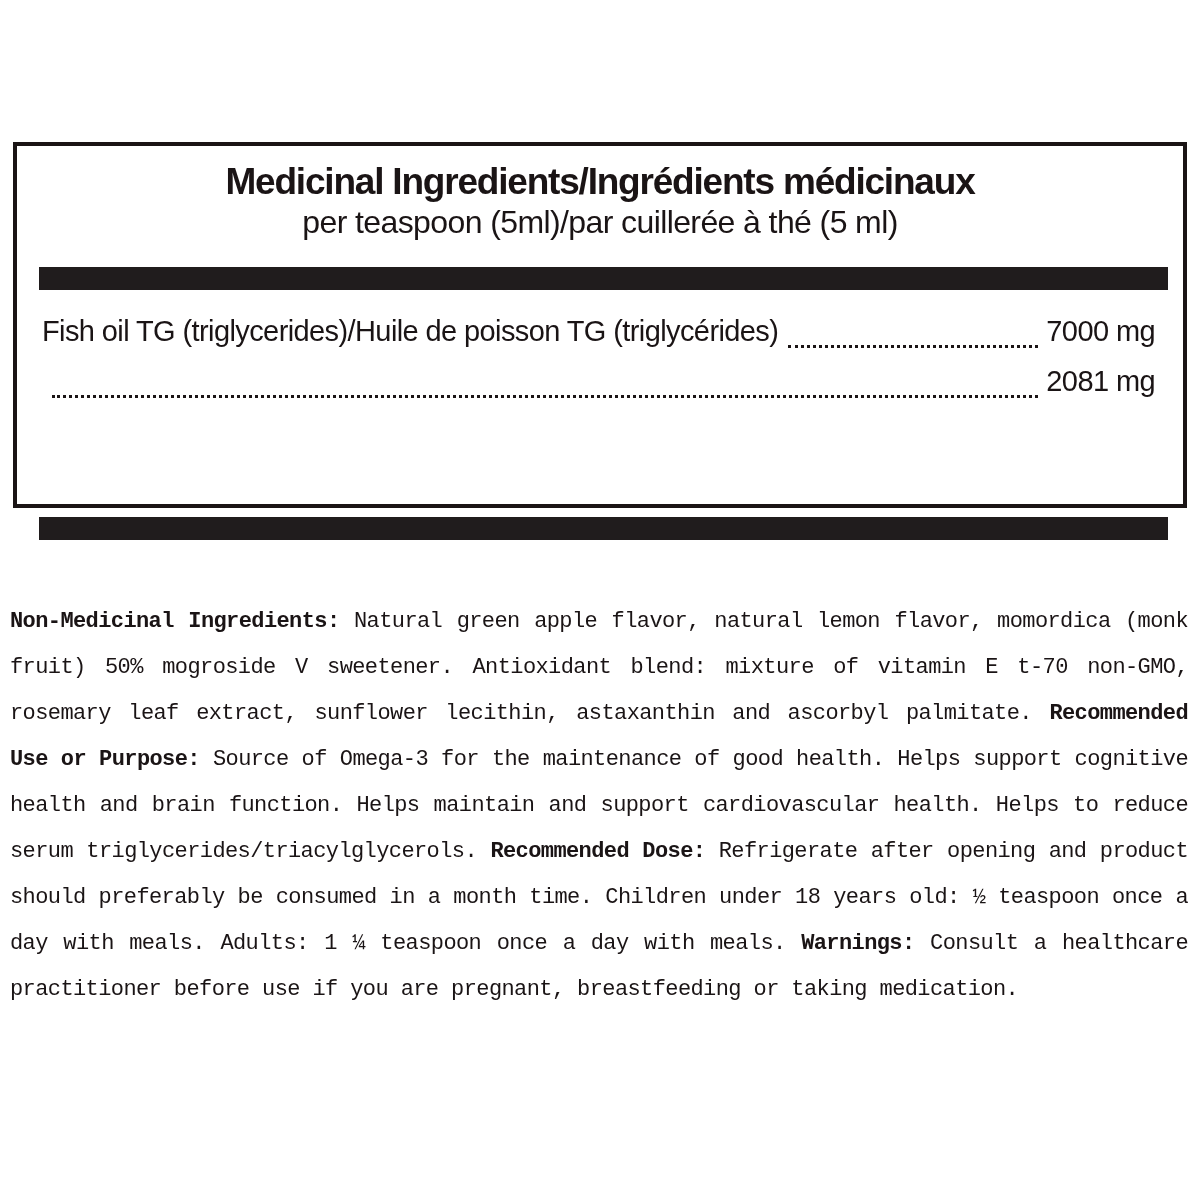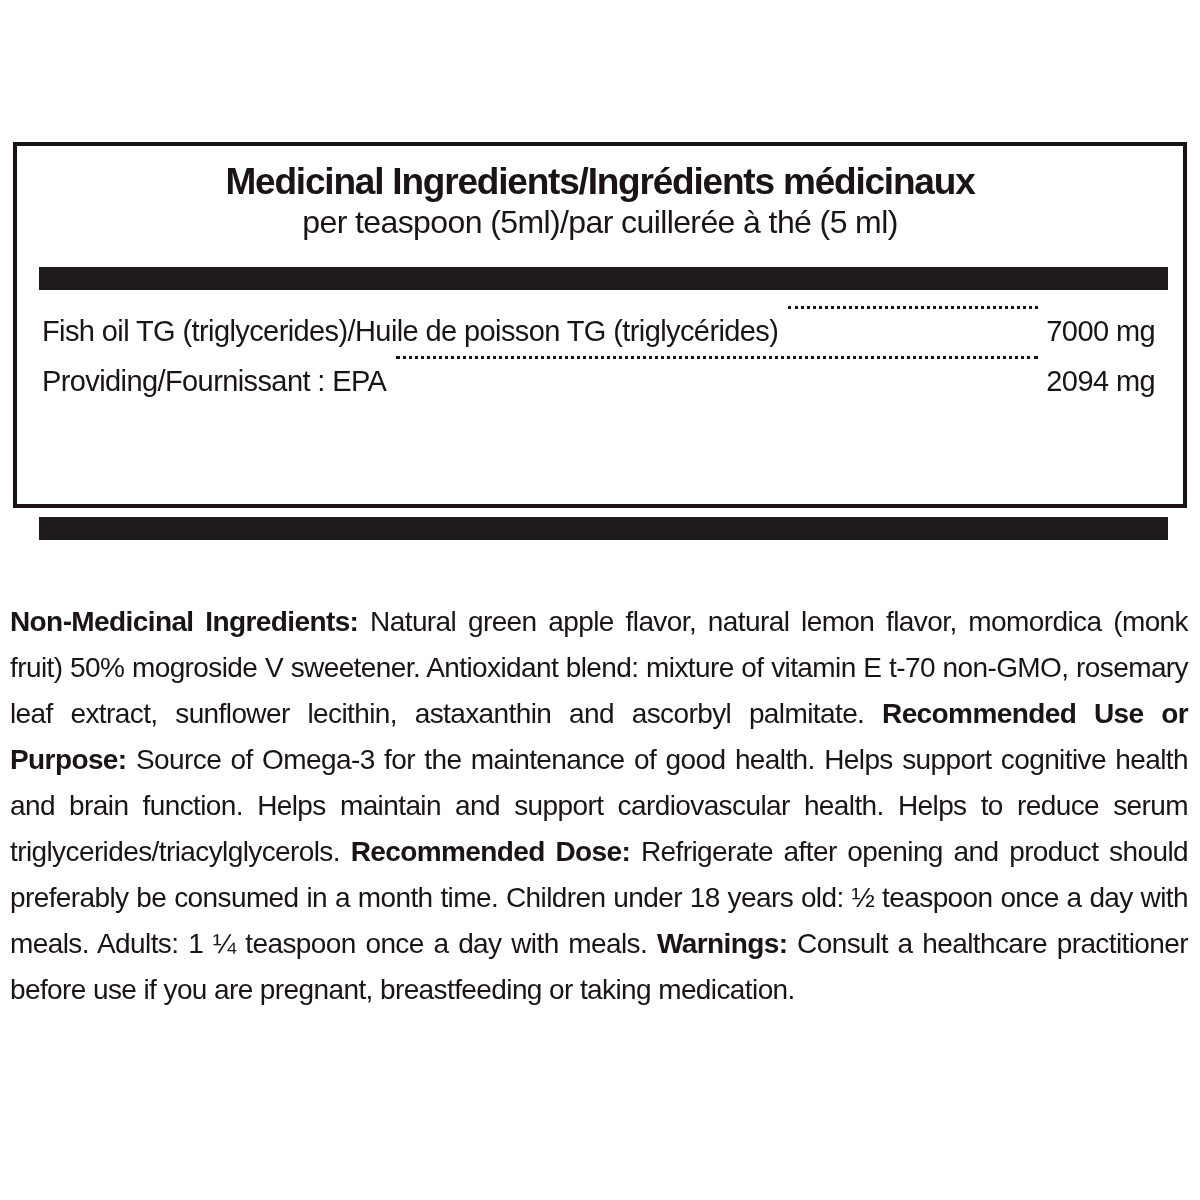--- a/index.html
+++ b/index.html
@@ -46,44 +46,45 @@
 
   .rows {
     position: absolute;
     left: 25px; right: 28px;
     top: 160px;
     font-size: 29px;
     letter-spacing: -0.6px;
   }
   .ing-row {
     display: flex;
-    align-items: flex-start;
+    align-items: flex-end;
     height: 50px;
     line-height: 50px;
     white-space: nowrap;
   }
   .ing-row .leader {
     flex: 1;
     border-bottom: 3px dotted #1a1415;
     margin: 0 8px 8px 10px;
     min-width: 30px;
   }
   .ing-row .amount { white-space: nowrap; }
   .row-indent { padding-left: 263px; }
 
   
   .info-text {
     position: absolute;
     left: 10px; right: 12px;
     top: 599px;
-    font-size: 28px;
+    font-size: 22px;
     line-height: 46px;
     letter-spacing: -0.6px;
     text-align: justify;
     hyphens: manual;
+    font-family: Liberation Mono, monospace;
   }
   .bold { font-weight: bold; }
 </style>
 </head>
 <body>
 
 <div class="page">
 
   <div class="panel">
     <div class="panel-title">Medicinal Ingredients/Ingrédients médicinaux</div>
@@ -91,23 +92,22 @@
 
     <div class="black-bar bar-top"></div>
 
     <div class="rows">
       <div class="ing-row">
         <span>Fish oil TG (triglycerides)/Huile de poisson TG (triglycérides)</span>
         <span class="leader"></span>
         <span class="amount">7000 mg</span>
       </div>
       <div class="ing-row">
-        <span>Providing/Fournissant : EPA</span>
         <span class="leader"></span>
-        <span class="amount">2094 mg</span>
+        <span class="amount">2081 mg</span>
       </div>
     </div>
 
     <div class="black-bar bar-bottom"></div>
   </div>
 
   <div class="info-text"><span class="bold">Non-Medicinal Ingredients: </span><span class="normal">Natural green apple flavor, natural lemon flavor, momordica (monk fruit) 50% mogroside V sweetener. Antioxidant blend: mixture of vitamin E t-70 non-GMO, rosemary leaf extract, sunflower lecithin, astaxanthin and ascorbyl palmitate. </span><span class="bold">Recommended Use or Purpose: </span><span class="normal">Source of Omega-3 for the maintenance of good health. Helps support cognitive health and brain function. Helps maintain and support cardiovas­cular health. Helps to reduce serum triglycerides/triacylglycerols. </span><span class="bold">Recommended Dose: </span><span class="normal">Refrigerate after opening and product should preferably be consumed in a month time. Children under 18 years old: ½ teaspoon once a day with meals. Adults: 1 ¼ teaspoon once a day with meals. </span><span class="bold">Warnings: </span><span class="normal">Consult a healthcare practitioner before use if you are pregnant, breastfeeding or taking medication.</span></div>
 
 </div>
 

